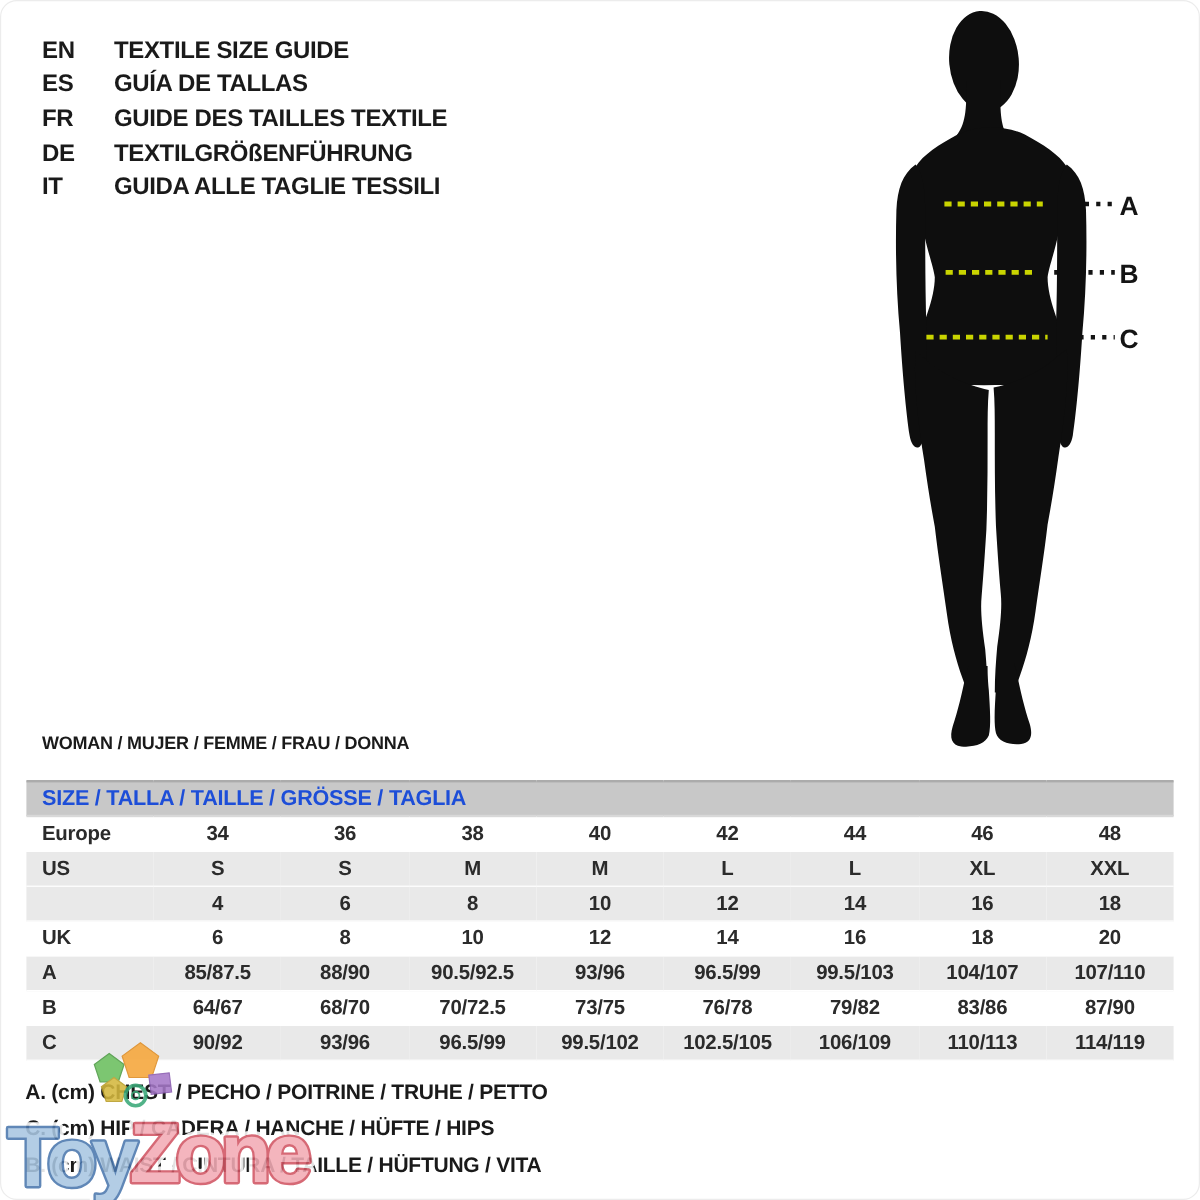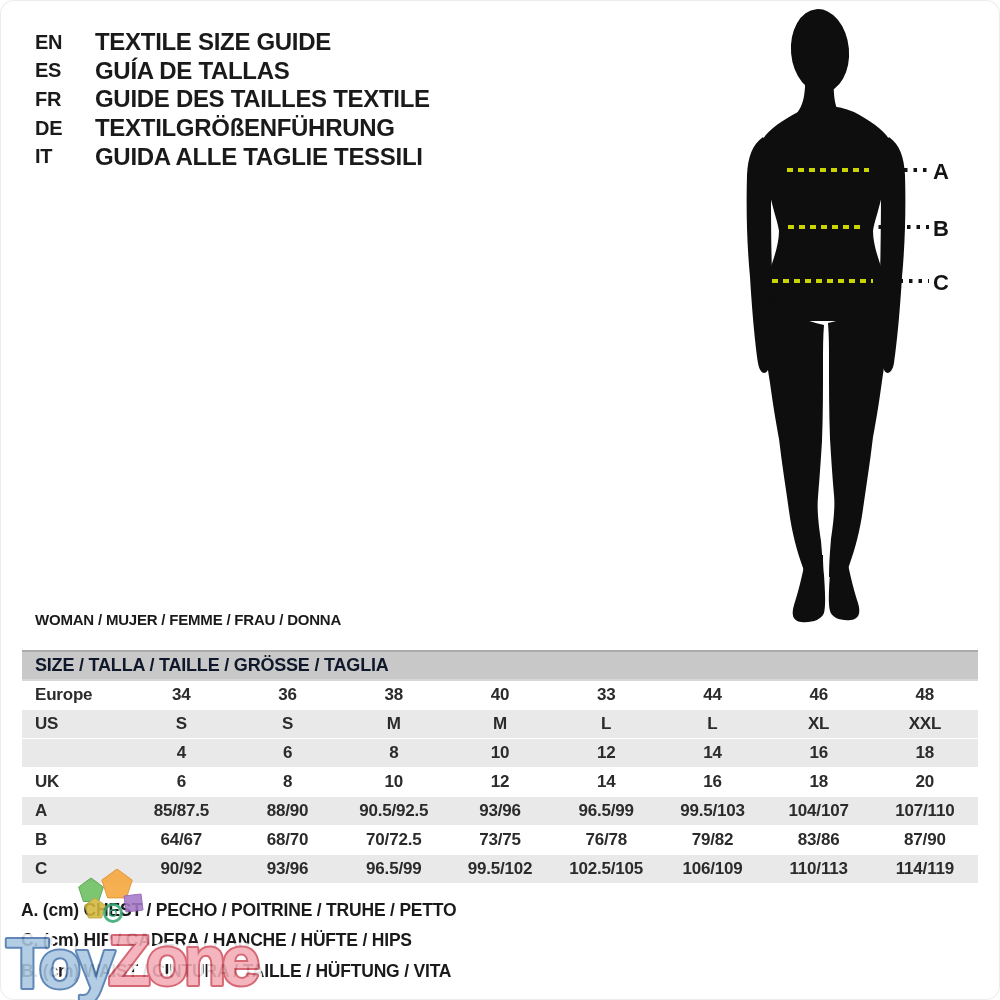--- a/index.html
+++ b/index.html
@@ -5,32 +5,32 @@
   html,body{margin:0;padding:0;background:#fff;}
   .canvas{
     position:relative;width:1000px;height:1000px;background:#ffffff;
     overflow:hidden;font-family:"Liberation Sans",sans-serif;color:#1a1a1a;
     border-radius:14px;box-shadow:inset 0 0 0 1px #ececec;
   }
   
   .lang-list{position:absolute;left:35px;top:28px;}
   .lang-row{display:flex;height:28.6px;align-items:center;}
   .lang-code{width:60px;font-size:20px;font-weight:700;letter-spacing:-0.3px;}
-  .lang-label{font-size:24px;font-weight:700;letter-spacing:-0.3px;white-space:nowrap;}
+  .lang-label{font-size:20px;font-weight:700;letter-spacing:-0.3px;white-space:nowrap;}
   
   .figure-svg{position:absolute;left:735px;top:5px;}
   .abc-label{font-family:"Liberation Sans",sans-serif;font-size:22px;font-weight:700;fill:#141414;}
   
   .section-title{position:absolute;left:35px;top:611px;font-size:15px;font-weight:700;letter-spacing:-0.2px;}
   
   .size-table{position:absolute;left:22px;top:650px;width:956px;border-collapse:collapse;table-layout:fixed;}
   .size-table td{height:28px;padding:0;font-size:17px;font-weight:700;color:#2b2b2b;
     text-align:center;vertical-align:middle;border-bottom:1px solid #ffffff;letter-spacing:-0.2px;}
   .size-table .header-cell{background:#c8c8c8;text-align:left;padding-left:13px;
-    font-size:18px;color:#0f172a;border-top:2px solid #ababab;border-bottom:2px solid #d8d8d8;height:27px;}
+    font-size:18px;color:#1d4ed8;border-top:2px solid #ababab;border-bottom:2px solid #d8d8d8;height:27px;}
   .size-table .rowlabel{text-align:left;padding-left:13px;width:148px;}
   .size-table tr.shaded td{background:#e9e9e9;}
   
   .footnotes{position:absolute;left:21px;top:895px;z-index:1;}
   .footnote{height:30.5px;display:flex;align-items:center;font-size:17.5px;font-weight:700;letter-spacing:-0.2px;white-space:nowrap;}
   
   .watermark{position:absolute;left:0px;top:858px;z-index:5;opacity:0.88;pointer-events:none;}
 </style>
 </head>
 <body>
@@ -119,21 +119,21 @@
     <tbody id="size-tbody">
       <tr>
         <td class="header-cell" colspan="9">SIZE / TALLA / TAILLE / GRÖSSE / TAGLIA</td>
       </tr>
     <tr>
           <td class="rowlabel">Europe</td>
           <td>34</td>
           <td>36</td>
           <td>38</td>
           <td>40</td>
-          <td>33</td>
+          <td>42</td>
           <td>44</td>
           <td>46</td>
           <td>48</td>
         </tr>
         <tr class="shaded">
           <td class="rowlabel">US</td>
           <td>S</td>
           <td>S</td>
           <td>M</td>
           <td>M</td>

